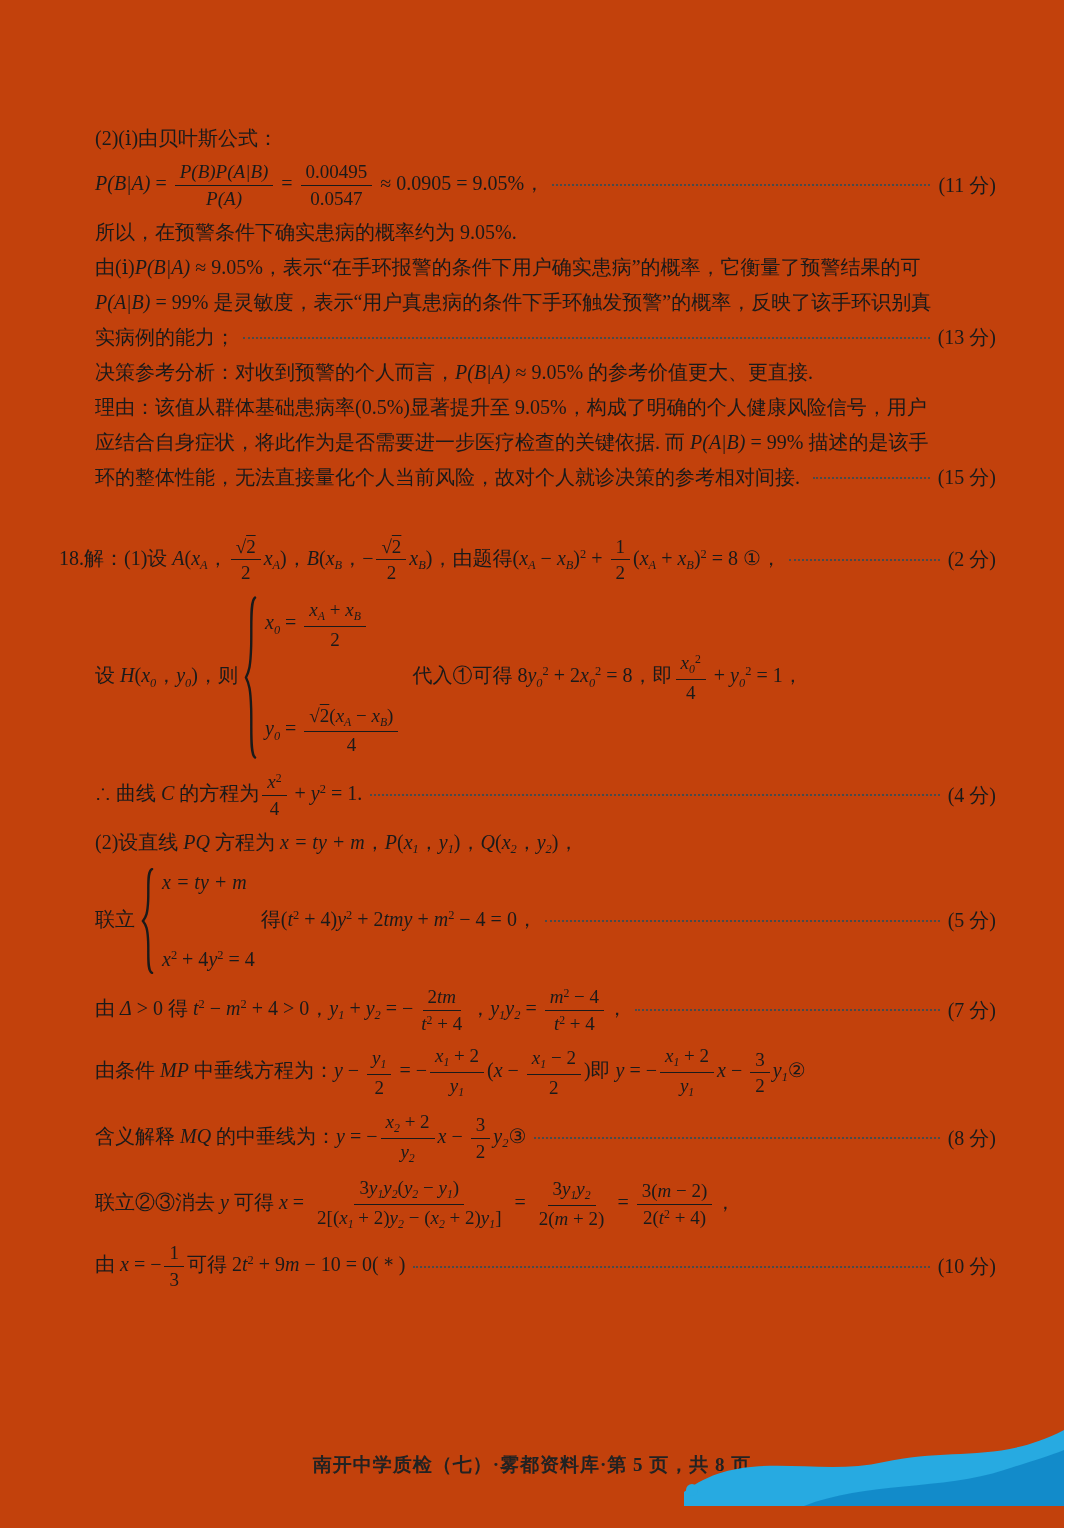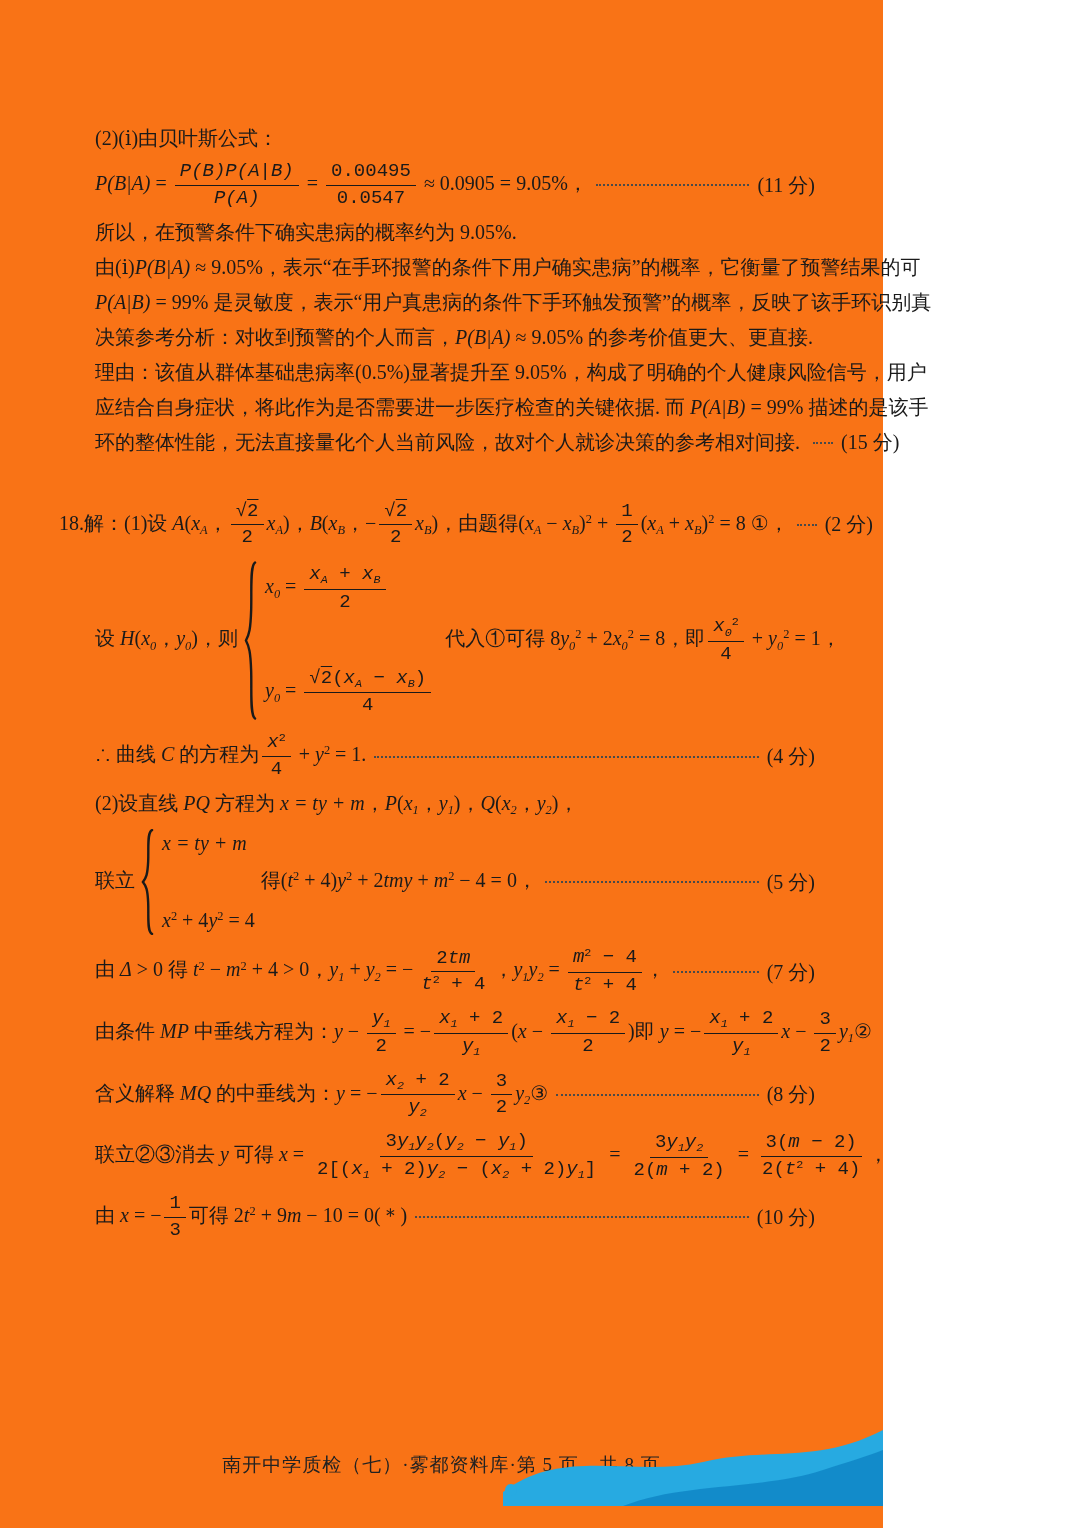--- a/index.html
+++ b/index.html
@@ -1,51 +1,51 @@
 <!DOCTYPE html>
 <html><head>
 <meta charset="utf-8">
 <style>
   html,body{margin:0;padding:0;}
   body{
     width:1080px;height:1528px;overflow:hidden;background:#ffffff;
     font-family:"Liberation Serif","DejaVu Serif",serif;
     color:#1a1a1a;
   }
-  .page{position:relative;width:883px;height:1528px;background:#f97316;}
+  .page{position:relative;width:1064px;height:1528px;background:#c2410c;}
   .content{
     position:absolute;top:118px;left:95px;right:68px;
     font-size:20px;line-height:1.45;
   }
   .line{display:flex;align-items:center;margin:5px 0;min-height:30px;}
   .line.outdent{margin-left:-36px;margin-top:40px;}
   .lc{white-space:nowrap;}
   .tx{white-space:pre;}
   .mi{font-style:italic;white-space:pre;}
   .msub{font-size:0.62em;vertical-align:-0.35em;font-style:italic;white-space:pre;}
   .msup{font-size:0.62em;vertical-align:0.55em;white-space:pre;}
   .frac{
     display:inline-flex;flex-direction:column;align-items:center;
-    vertical-align:middle;margin:2px 3px;font-size:0.95em;line-height:1.25;font-family:Liberation Mono, monospace;
+    vertical-align:middle;margin:2px 3px;font-size:0.95em;line-height:1.25;
   }
   .num{display:block;padding:0 5px 1px;border-bottom:1.6px solid #1a1a1a;white-space:nowrap;text-align:center;}
   .den{display:block;padding:1px 5px 0;white-space:nowrap;text-align:center;}
   .sqrt{white-space:nowrap;}
   .rad{white-space:pre;}
   .ovl{text-decoration:overline;}
   .cases{display:inline-flex;align-items:center;vertical-align:middle;margin:4px 6px;min-height:1.5em;}
   .brace{align-self:stretch;display:flex;width:13px;margin-right:8px;}
   .brace svg{height:100%;width:100%;}
   .ccol{display:inline-flex;flex-direction:column;row-gap:14px;align-items:flex-start;gap:48px;}
   .crow{white-space:nowrap;}
   .leader{flex:1;height:0;border-bottom:2.4px dotted #4a4a4a;margin:0 8px;align-self:center;min-width:20px;}
   .score{white-space:pre;}
   .footer{
     position:absolute;left:0;right:0;bottom:50px;text-align:center;
-    font-size:19px;letter-spacing:1px;color:#222;
+    font-size:19px;letter-spacing:1px;color:#222;font-weight:bold;
   }
   .swoosh{position:absolute;right:0;bottom:22px;width:380px;height:86px;}
 </style>
 </head>
 <body>
 
 <div class="page">
   <main class="content">
     <div>
         <div class="line">
@@ -63,20 +63,25 @@
           <span class="score">(11 分)</span>
         </div>
         <div class="line">
           <span class="lc"><span class="tx">所以，在预警条件下确实患病的概率约为 9.05%.</span></span>
         </div>
         <div class="line">
           <span class="lc"><span class="tx">由(ⅰ)</span><span class="mi">P(B|A)</span><span class="tx"> ≈ 9.05%，表示“在手环报警的条件下用户确实患病”的概率，它衡量了预警结果的可</span></span>
         </div>
         <div class="line">
           <span class="lc"><span class="mi">P(A|B)</span><span class="tx"> = 99% 是灵敏度，表示“用户真患病的条件下手环触发预警”的概率，反映了该手环识别真</span></span>
+        </div>
+        <div class="line">
+          <span class="lc"><span class="tx">实病例的能力；</span></span>
+          <span class="leader"></span>
+          <span class="score">(13 分)</span>
         </div>
         <div class="line">
           <span class="lc"><span class="tx">决策参考分析：对收到预警的个人而言，</span><span class="mi">P(B|A)</span><span class="tx"> ≈ 9.05% 的参考价值更大、更直接.</span></span>
         </div>
         <div class="line">
           <span class="lc"><span class="tx">理由：该值从群体基础患病率(0.5%)显著提升至 9.05%，构成了明确的个人健康风险信号，用户</span></span>
         </div>
         <div class="line">
           <span class="lc"><span class="tx">应结合自身症状，将此作为是否需要进一步医疗检查的关键依据. 而 </span><span class="mi">P(A|B)</span><span class="tx"> = 99% 描述的是该手</span></span>
         </div>

